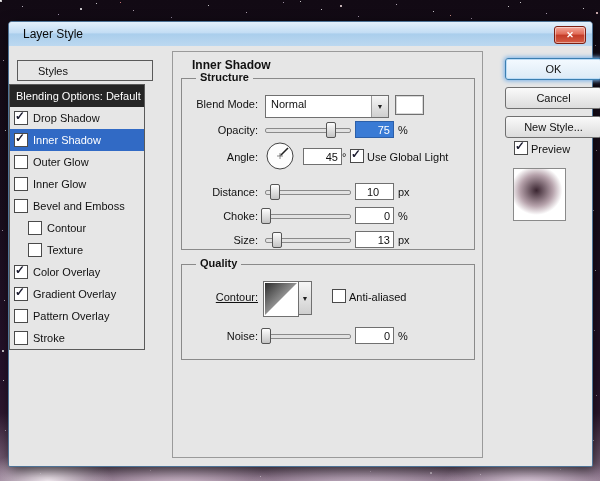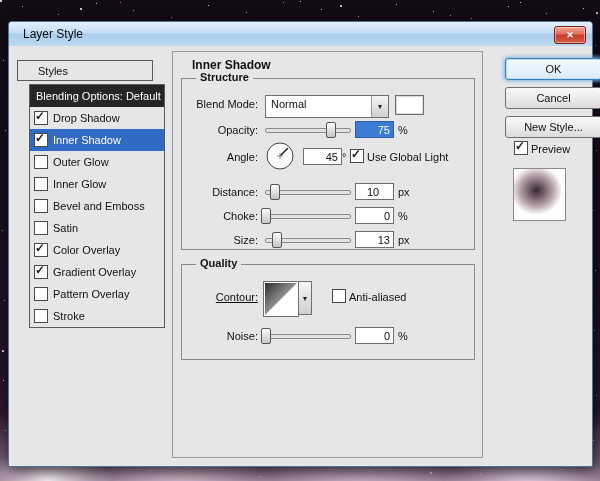--- a/index.html
+++ b/index.html
@@ -37,21 +37,21 @@
   .title{position:absolute;left:14px;top:5px;font-size:12px;color:#0a0a0a;}
   .close-btn{position:absolute;right:6px;top:4px;width:30px;height:16px;border-radius:3px;
     background:linear-gradient(#f2a79b,#e06a55 45%,#c33c28 50%,#d55d45);
     border:1px solid #7d1f12;color:#fff;font-size:9px;font-weight:bold;
     display:flex;align-items:center;justify-content:center;cursor:pointer;
     box-shadow:inset 0 0 0 1px rgba(255,255,255,.45);}
   .body{position:absolute;left:0;top:24px;right:0;bottom:0;background:#e6e6e6;border-radius:0 0 2px 2px;}
   
   .styles-header{position:absolute;left:8px;top:14px;width:136px;height:21px;border:1px solid #5a5a5a;
     font-size:11px;line-height:20px;padding-left:20px;box-sizing:border-box;background:#e6e6e6;color:#111;}
-  .styles-list{position:absolute;left:20px;top:38px;width:136px;border:1px solid #5a5a5a;background:#e6e6e6;box-sizing:border-box;}
+  .styles-list{position:absolute;left:0;top:38px;width:136px;border:1px solid #5a5a5a;background:#e6e6e6;box-sizing:border-box;}
   .srow{height:22px;display:flex;align-items:center;font-size:11px;color:#111;cursor:pointer;}
   .srow.dark{background:#262626;color:#fff;}
   .srow.selected{background:#316ac5;color:#fff;}
   .srow.indent{padding-left:14px;}
   .srow .srow-label{margin-left:5px;white-space:nowrap;}
   .srow.dark .srow-label{margin-left:6px;}
   
   .cb{width:12px;height:12px;background:#fff;border:1px solid #4a4a4a;box-sizing:content-box;
     position:relative;flex:0 0 auto;margin-left:4px;cursor:pointer;}
   .cb.on::after{content:"✓";position:absolute;left:0px;top:-3px;font-size:12px;font-weight:bold;color:#1a1a2e;}
@@ -145,26 +145,30 @@
         <div class="srow">
           <span class="cb"></span>
           <span class="srow-label">Inner Glow</span>
         </div>
 
         <div class="srow">
           <span class="cb"></span>
           <span class="srow-label">Bevel and Emboss</span>
         </div>
 
-
-
-        <div class="srow">
-          <span class="cb"></span>
-          <span class="srow-label">Satin</span>
-        </div>
+        <div class="srow indent">
+          <span class="cb"></span>
+          <span class="srow-label">Contour</span>
+        </div>
+
+        <div class="srow indent">
+          <span class="cb"></span>
+          <span class="srow-label">Texture</span>
+        </div>
+
 
         <div class="srow">
           <span class="cb on"></span>
           <span class="srow-label">Color Overlay</span>
         </div>
 
         <div class="srow">
           <span class="cb on"></span>
           <span class="srow-label">Gradient Overlay</span>
         </div>

